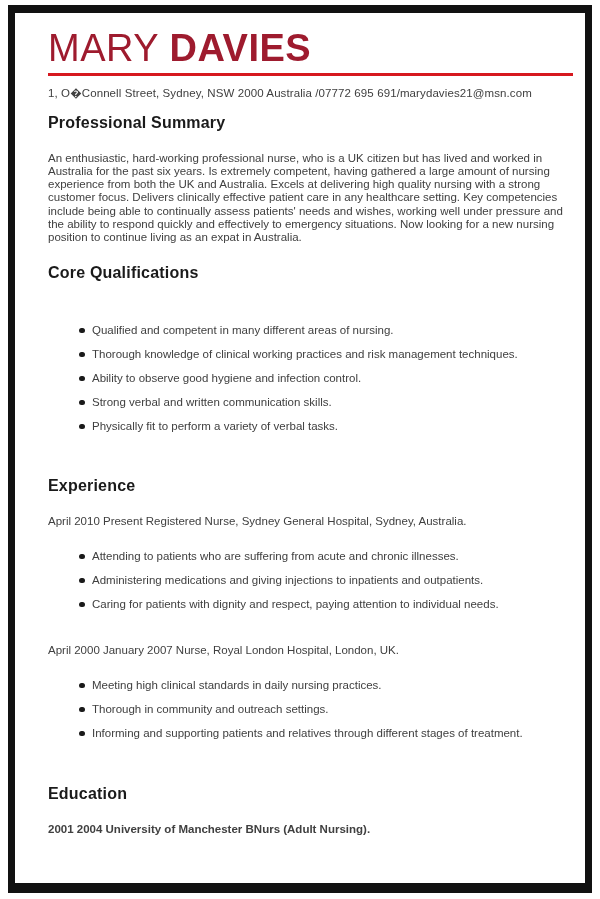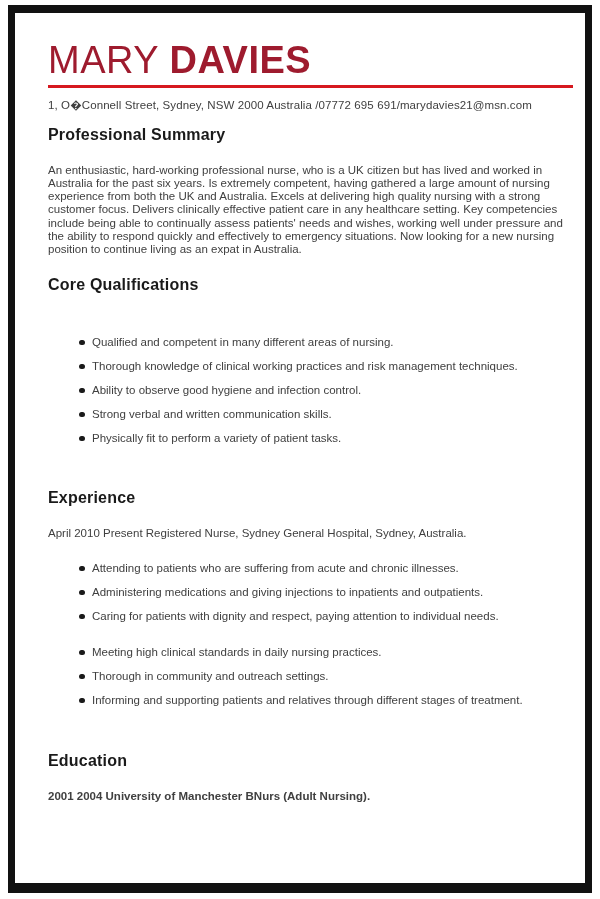--- a/index.html
+++ b/index.html
@@ -13,21 +13,21 @@
   }
   .frame {
     position: absolute;
     left: 8px; top: 5px; right: 8px; bottom: 6px;
     border: 7px solid var(--frame-black, #111111);
     border-top-width: 8px;
     border-bottom-width: 10px;
     background: #ffffff;
     overflow: hidden;
   }
-  .content { padding: 28px 12px 0 33px; }
+  .content { padding: 16px 12px 0 33px; }
 
   header.masthead {
     border-bottom: 3px solid var(--rule-red, #d6181f);
     padding-bottom: 5px;
   }
   h1.name {
     margin: 0;
     font-size: 38px;
     line-height: 1.02;
     font-weight: 400;
@@ -120,34 +120,35 @@
       <p class="summary-text">An enthusiastic, hard-working professional nurse, who is a UK citizen but has lived and worked in Australia for the past six years. Is extremely competent, having gathered a large amount of nursing experience from both the UK and Australia. Excels at delivering high quality nursing with a strong customer focus. Delivers clinically effective patient care in any healthcare setting. Key competencies include being able to continually assess patients' needs and wishes, working well under pressure and the ability to respond quickly and effectively to emergency situations. Now looking for a new nursing position to continue living as an expat in Australia.</p>
     </section>
 
     <section class="section-quals">
       <h2 class="section-heading">Core Qualifications</h2>
       <ul class="bullets quals">
         <li>Qualified and competent in many different areas of nursing.</li>
         <li>Thorough knowledge of clinical working practices and risk management techniques.</li>
         <li>Ability to observe good hygiene and infection control.</li>
         <li>Strong verbal and written communication skills.</li>
-        <li>Physically fit to perform a variety of patient tasks.</li>
+        <li>Physically fit to perform a variety of verbal tasks.</li>
       </ul>
     </section>
 
     <section class="section-experience">
       <h2 class="section-heading">Experience</h2>
 
       <p class="job-title">April 2010 Present Registered Nurse, Sydney General Hospital, Sydney, Australia.</p>
       <ul class="bullets job-list">
         <li>Attending to patients who are suffering from acute and chronic illnesses.</li>
         <li>Administering medications and giving injections to inpatients and outpatients.</li>
         <li>Caring for patients with dignity and respect, paying attention to individual needs.</li>
       </ul>
 
+      <p class="job-title second">April 2000 January 2007 Nurse, Royal London Hospital, London, UK.</p>
       <ul class="bullets job-list">
         <li>Meeting high clinical standards in daily nursing practices.</li>
         <li>Thorough in community and outreach settings.</li>
         <li>Informing and supporting patients and relatives through different stages of treatment.</li>
       </ul>
     </section>
 
     <section class="section-education">
       <h2 class="section-heading">Education</h2>
       <p class="edu-line">2001 2004 University of Manchester BNurs (Adult Nursing).</p>

